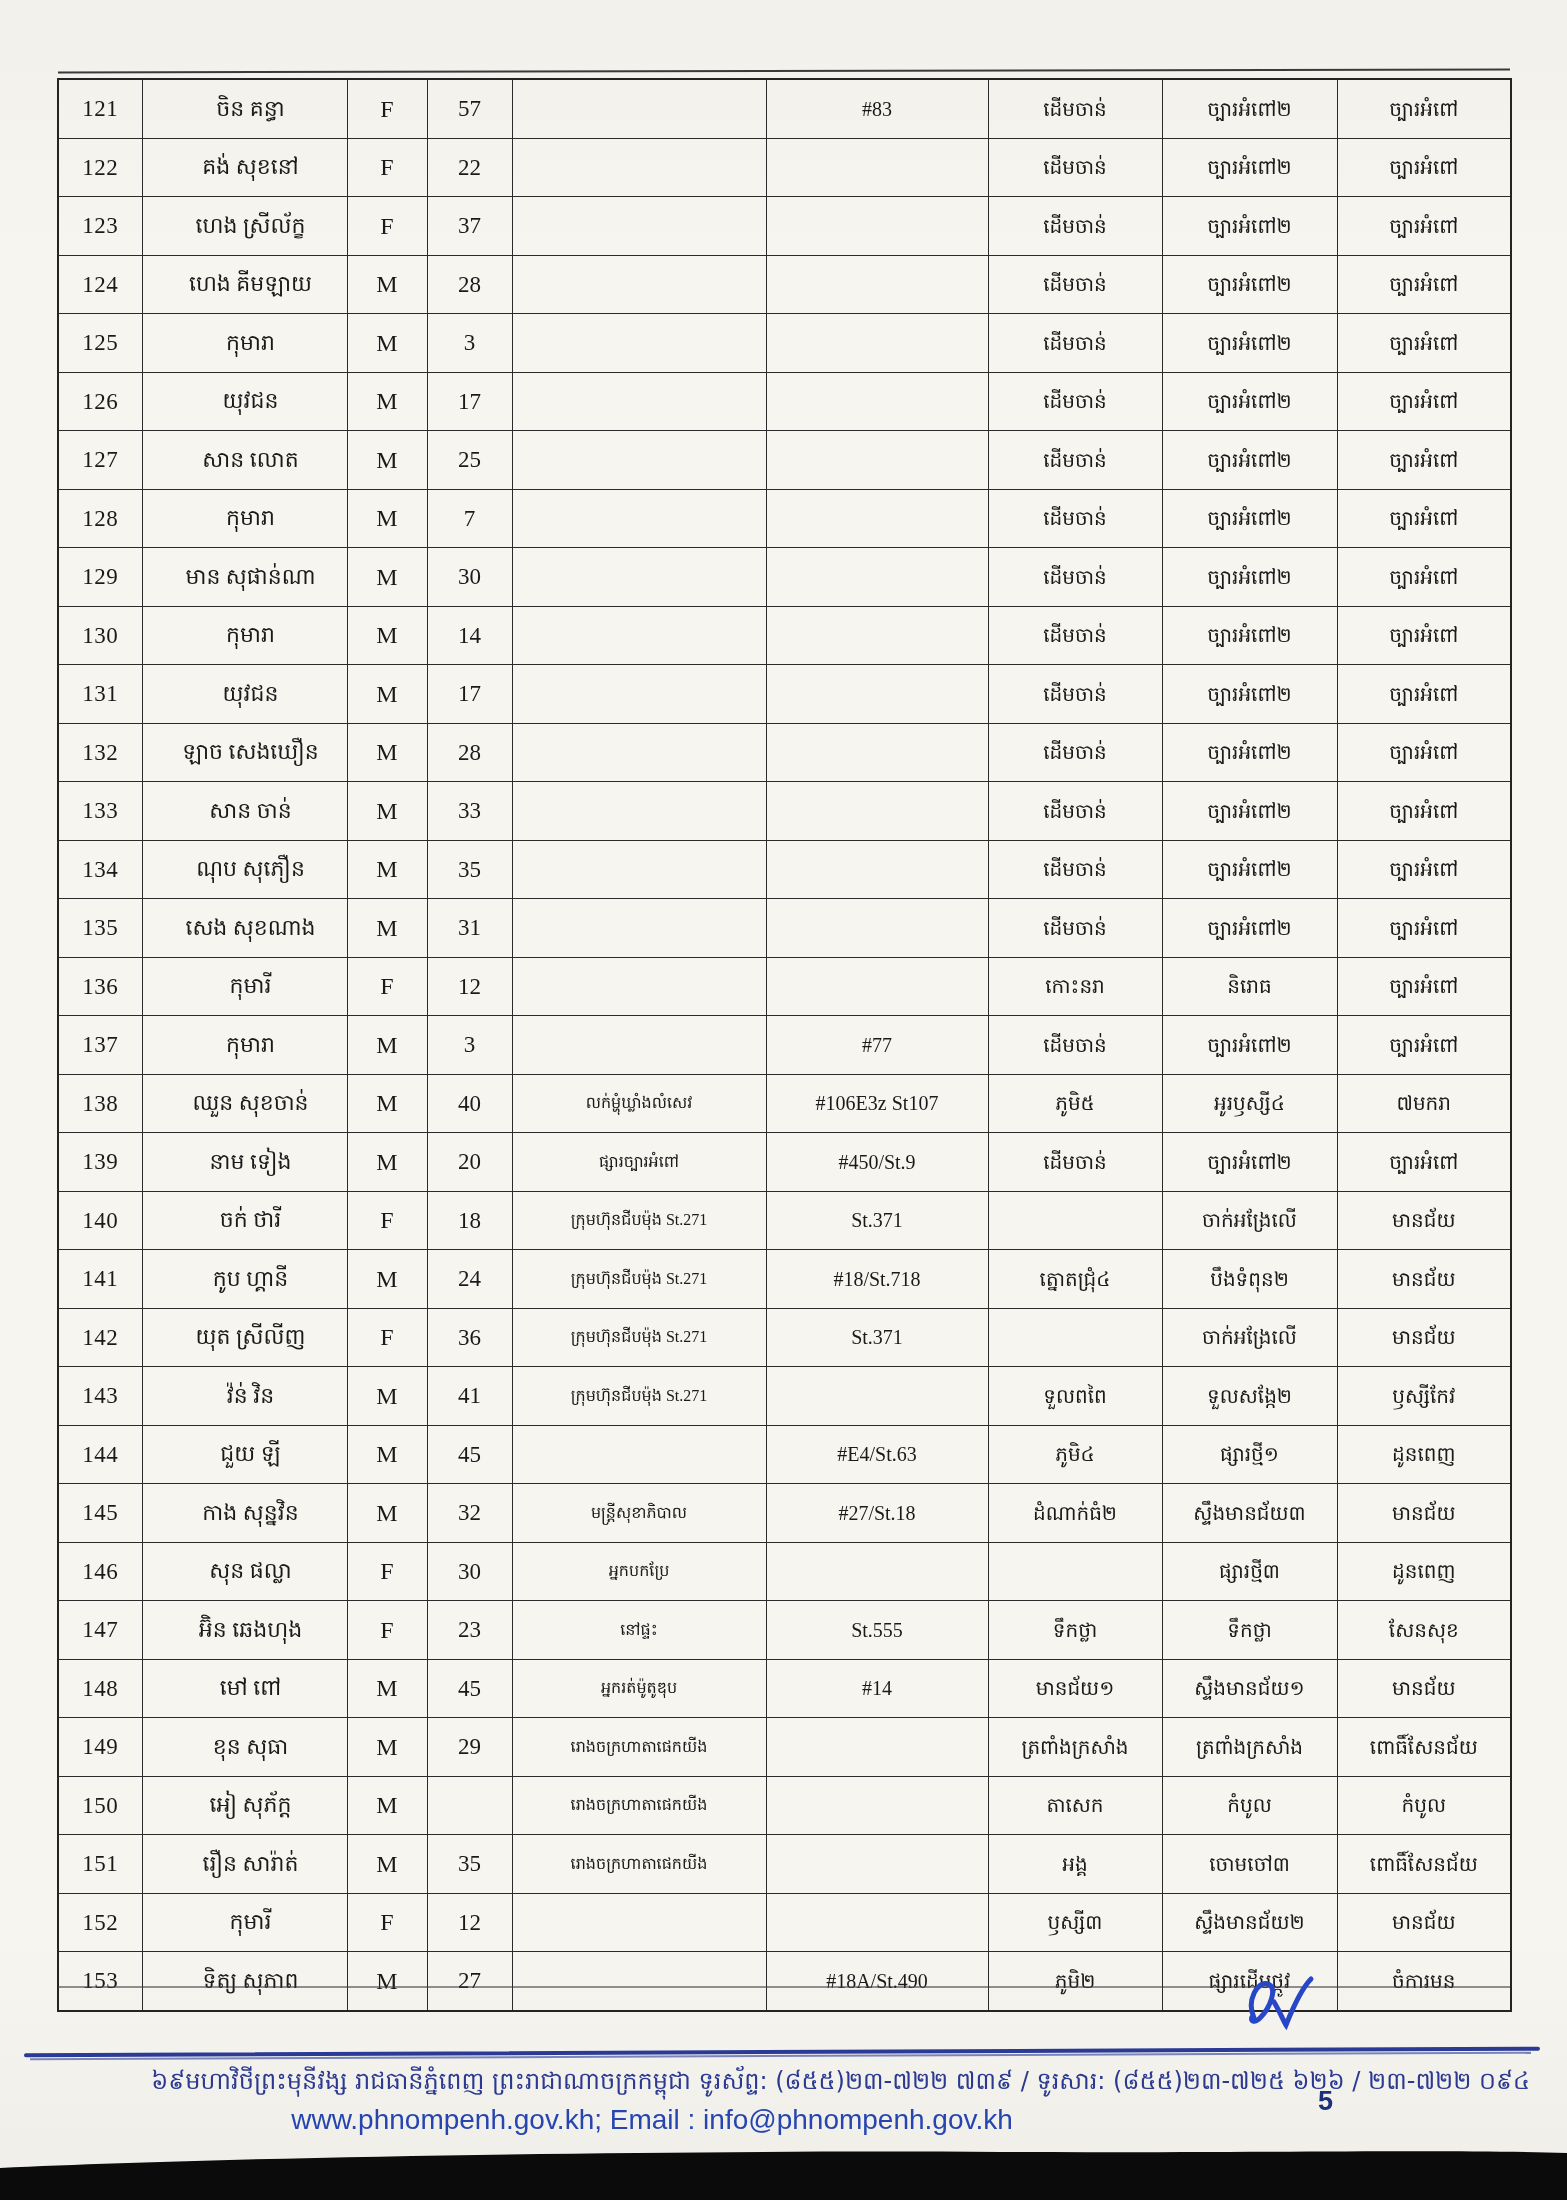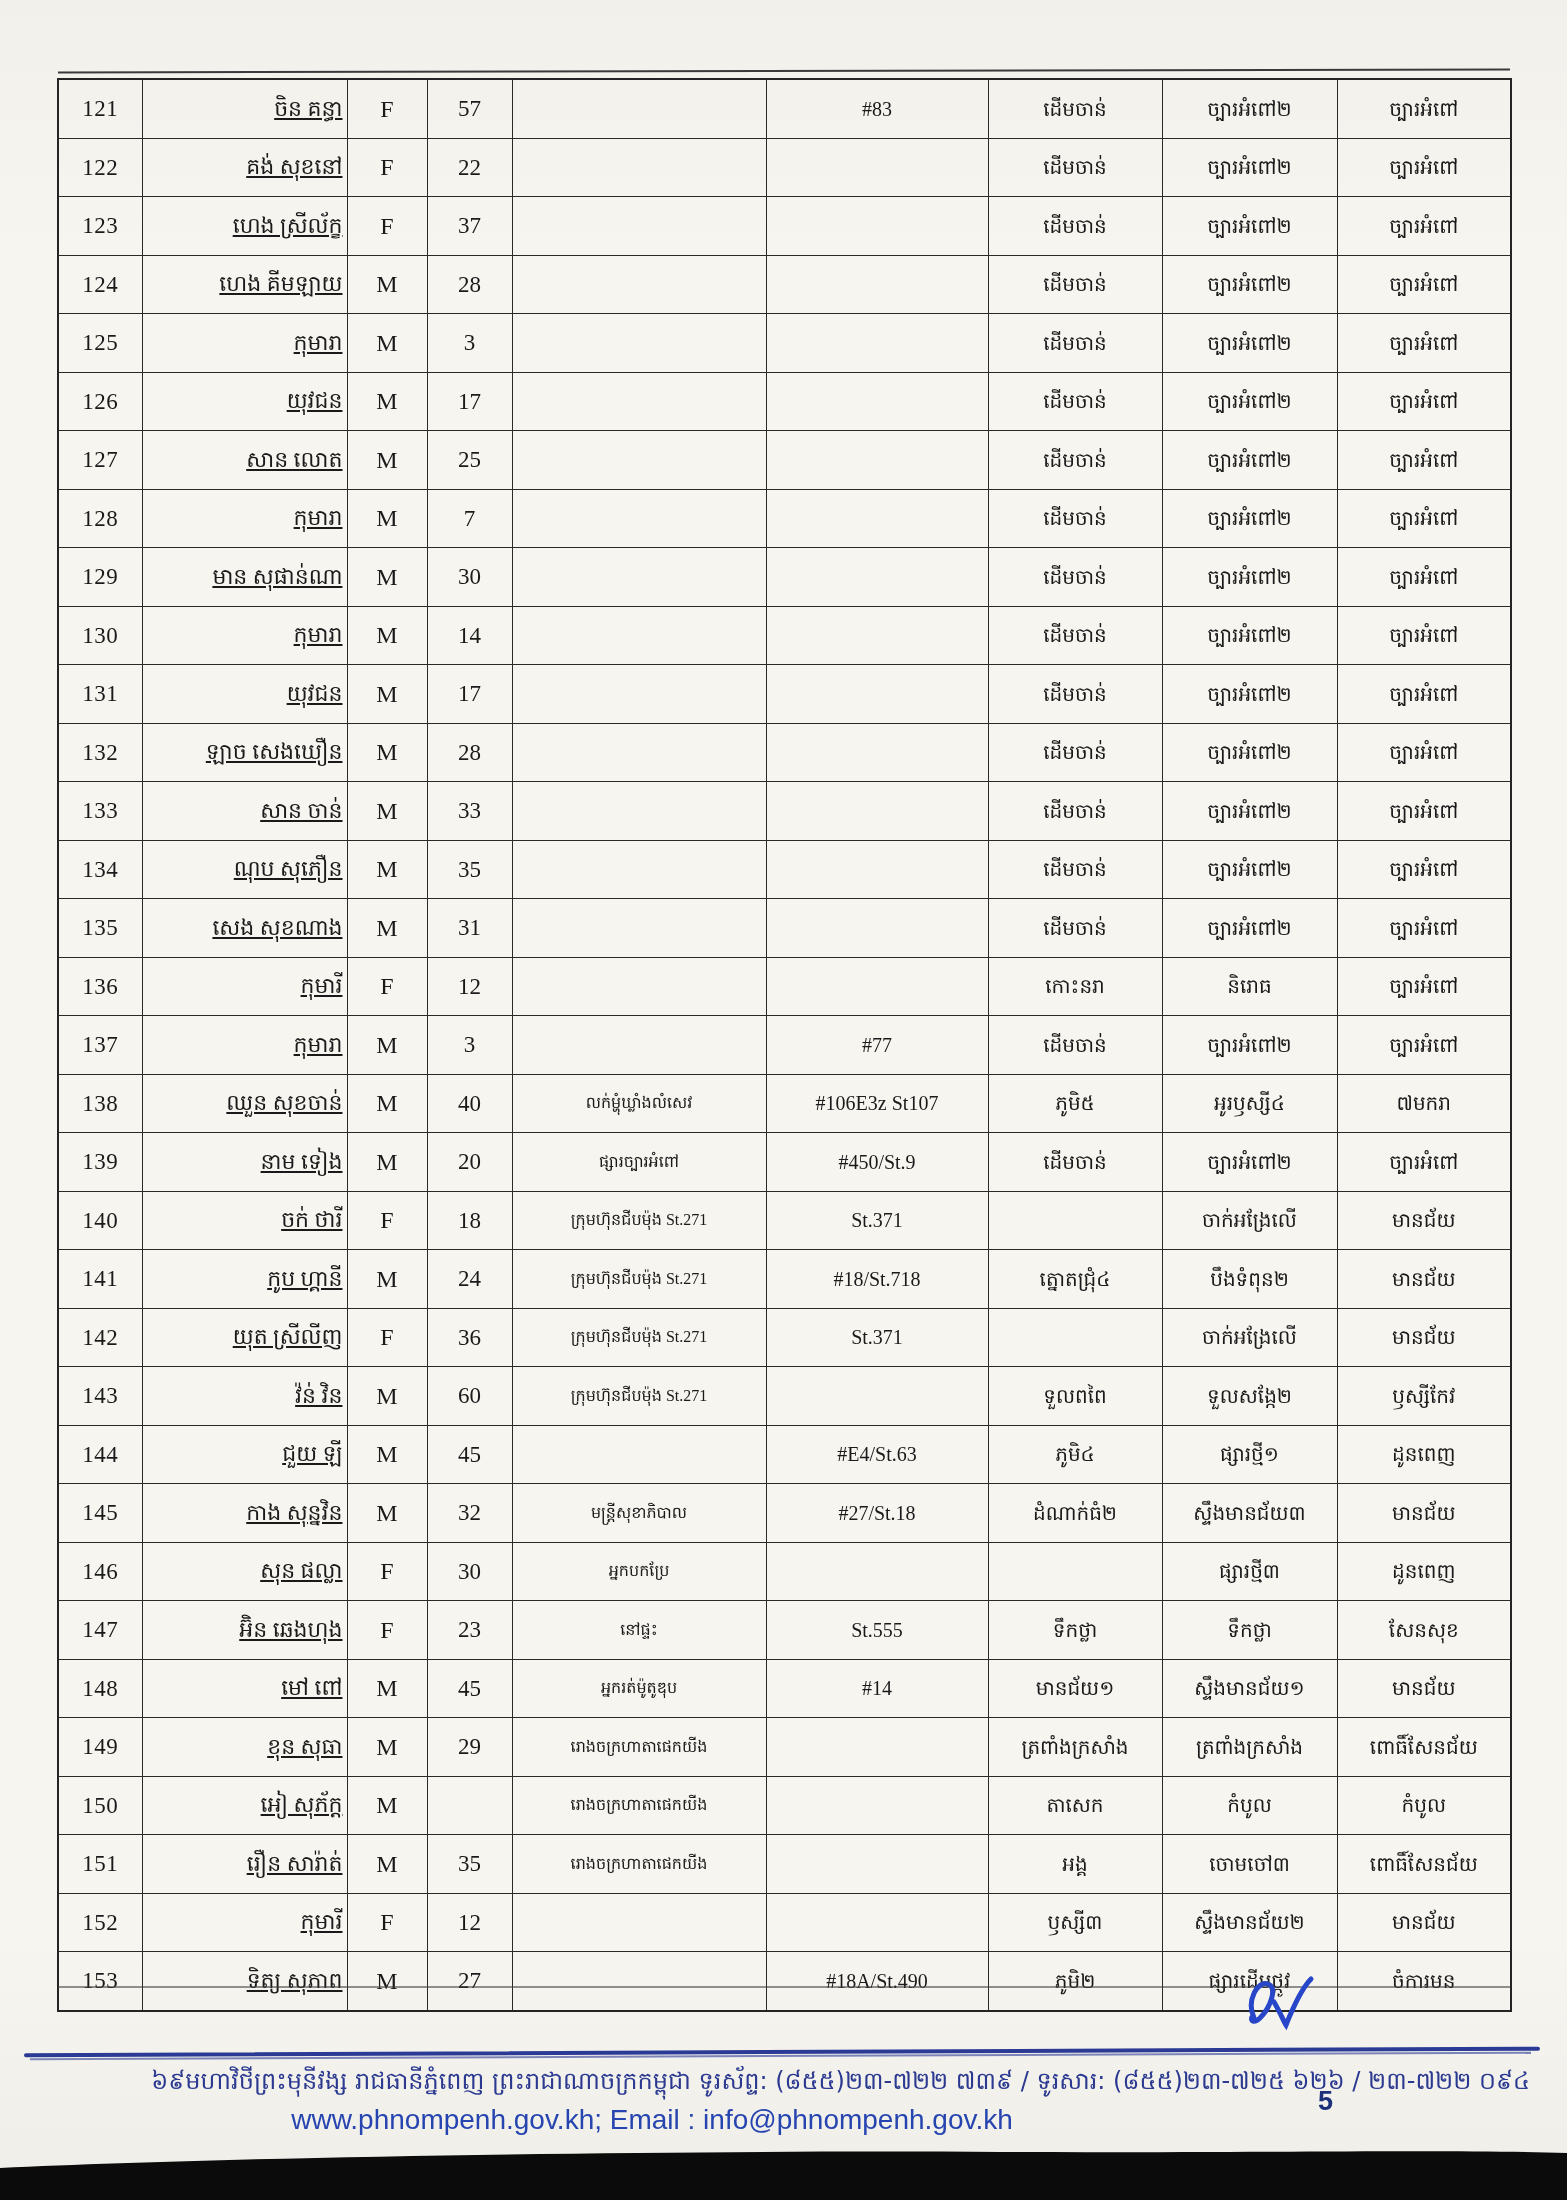--- a/index.html
+++ b/index.html
@@ -31,21 +31,21 @@
     height:57.5px;
     padding:0 4px;
     text-align:center;
     vertical-align:middle;
     font-size:22px;
     line-height:1.1;
     white-space:nowrap;
     overflow:hidden;
   }
   table.roster td.c0{font-size:23px;letter-spacing:.5px;}
-  table.roster td.c1{text-align:right;padding-left:16px;text-decoration:underline;}
+  table.roster td.c1{text-align:center;padding-left:16px;}
   table.roster td.c2{font-size:24px;}
   table.roster td.c3{font-size:23px;}
   table.roster td.c4{font-size:16px;}
   table.roster td.c5{font-size:20px;}
   table.roster td.c6,table.roster td.c7,table.roster td.c8{font-size:20px;}
 
   .checkmark{position:absolute;left:1238px;top:1972px;width:78px;height:66px;}
 
   .footer-rule{
     position:absolute;left:24px;top:2050px;width:1516px;height:10px;
@@ -332,21 +332,21 @@
           <td class="c4">ក្រុមហ៊ុនជីបម៉ុង St.271</td>
           <td class="c5">St.371</td>
           <td class="c6"></td>
           <td class="c7">ចាក់អង្រែលើ</td>
           <td class="c8">មានជ័យ</td>
         </tr>
         <tr>
           <td class="c0">143</td>
           <td class="c1">វ៉ន់ វិន</td>
           <td class="c2">M</td>
-          <td class="c3">60</td>
+          <td class="c3">41</td>
           <td class="c4">ក្រុមហ៊ុនជីបម៉ុង St.271</td>
           <td class="c5"></td>
           <td class="c6">ទួលពពៃ</td>
           <td class="c7">ទួលសង្កែ២</td>
           <td class="c8">ឫស្សីកែវ</td>
         </tr>
         <tr>
           <td class="c0">144</td>
           <td class="c1">ជួយ ឡី</td>
           <td class="c2">M</td>

